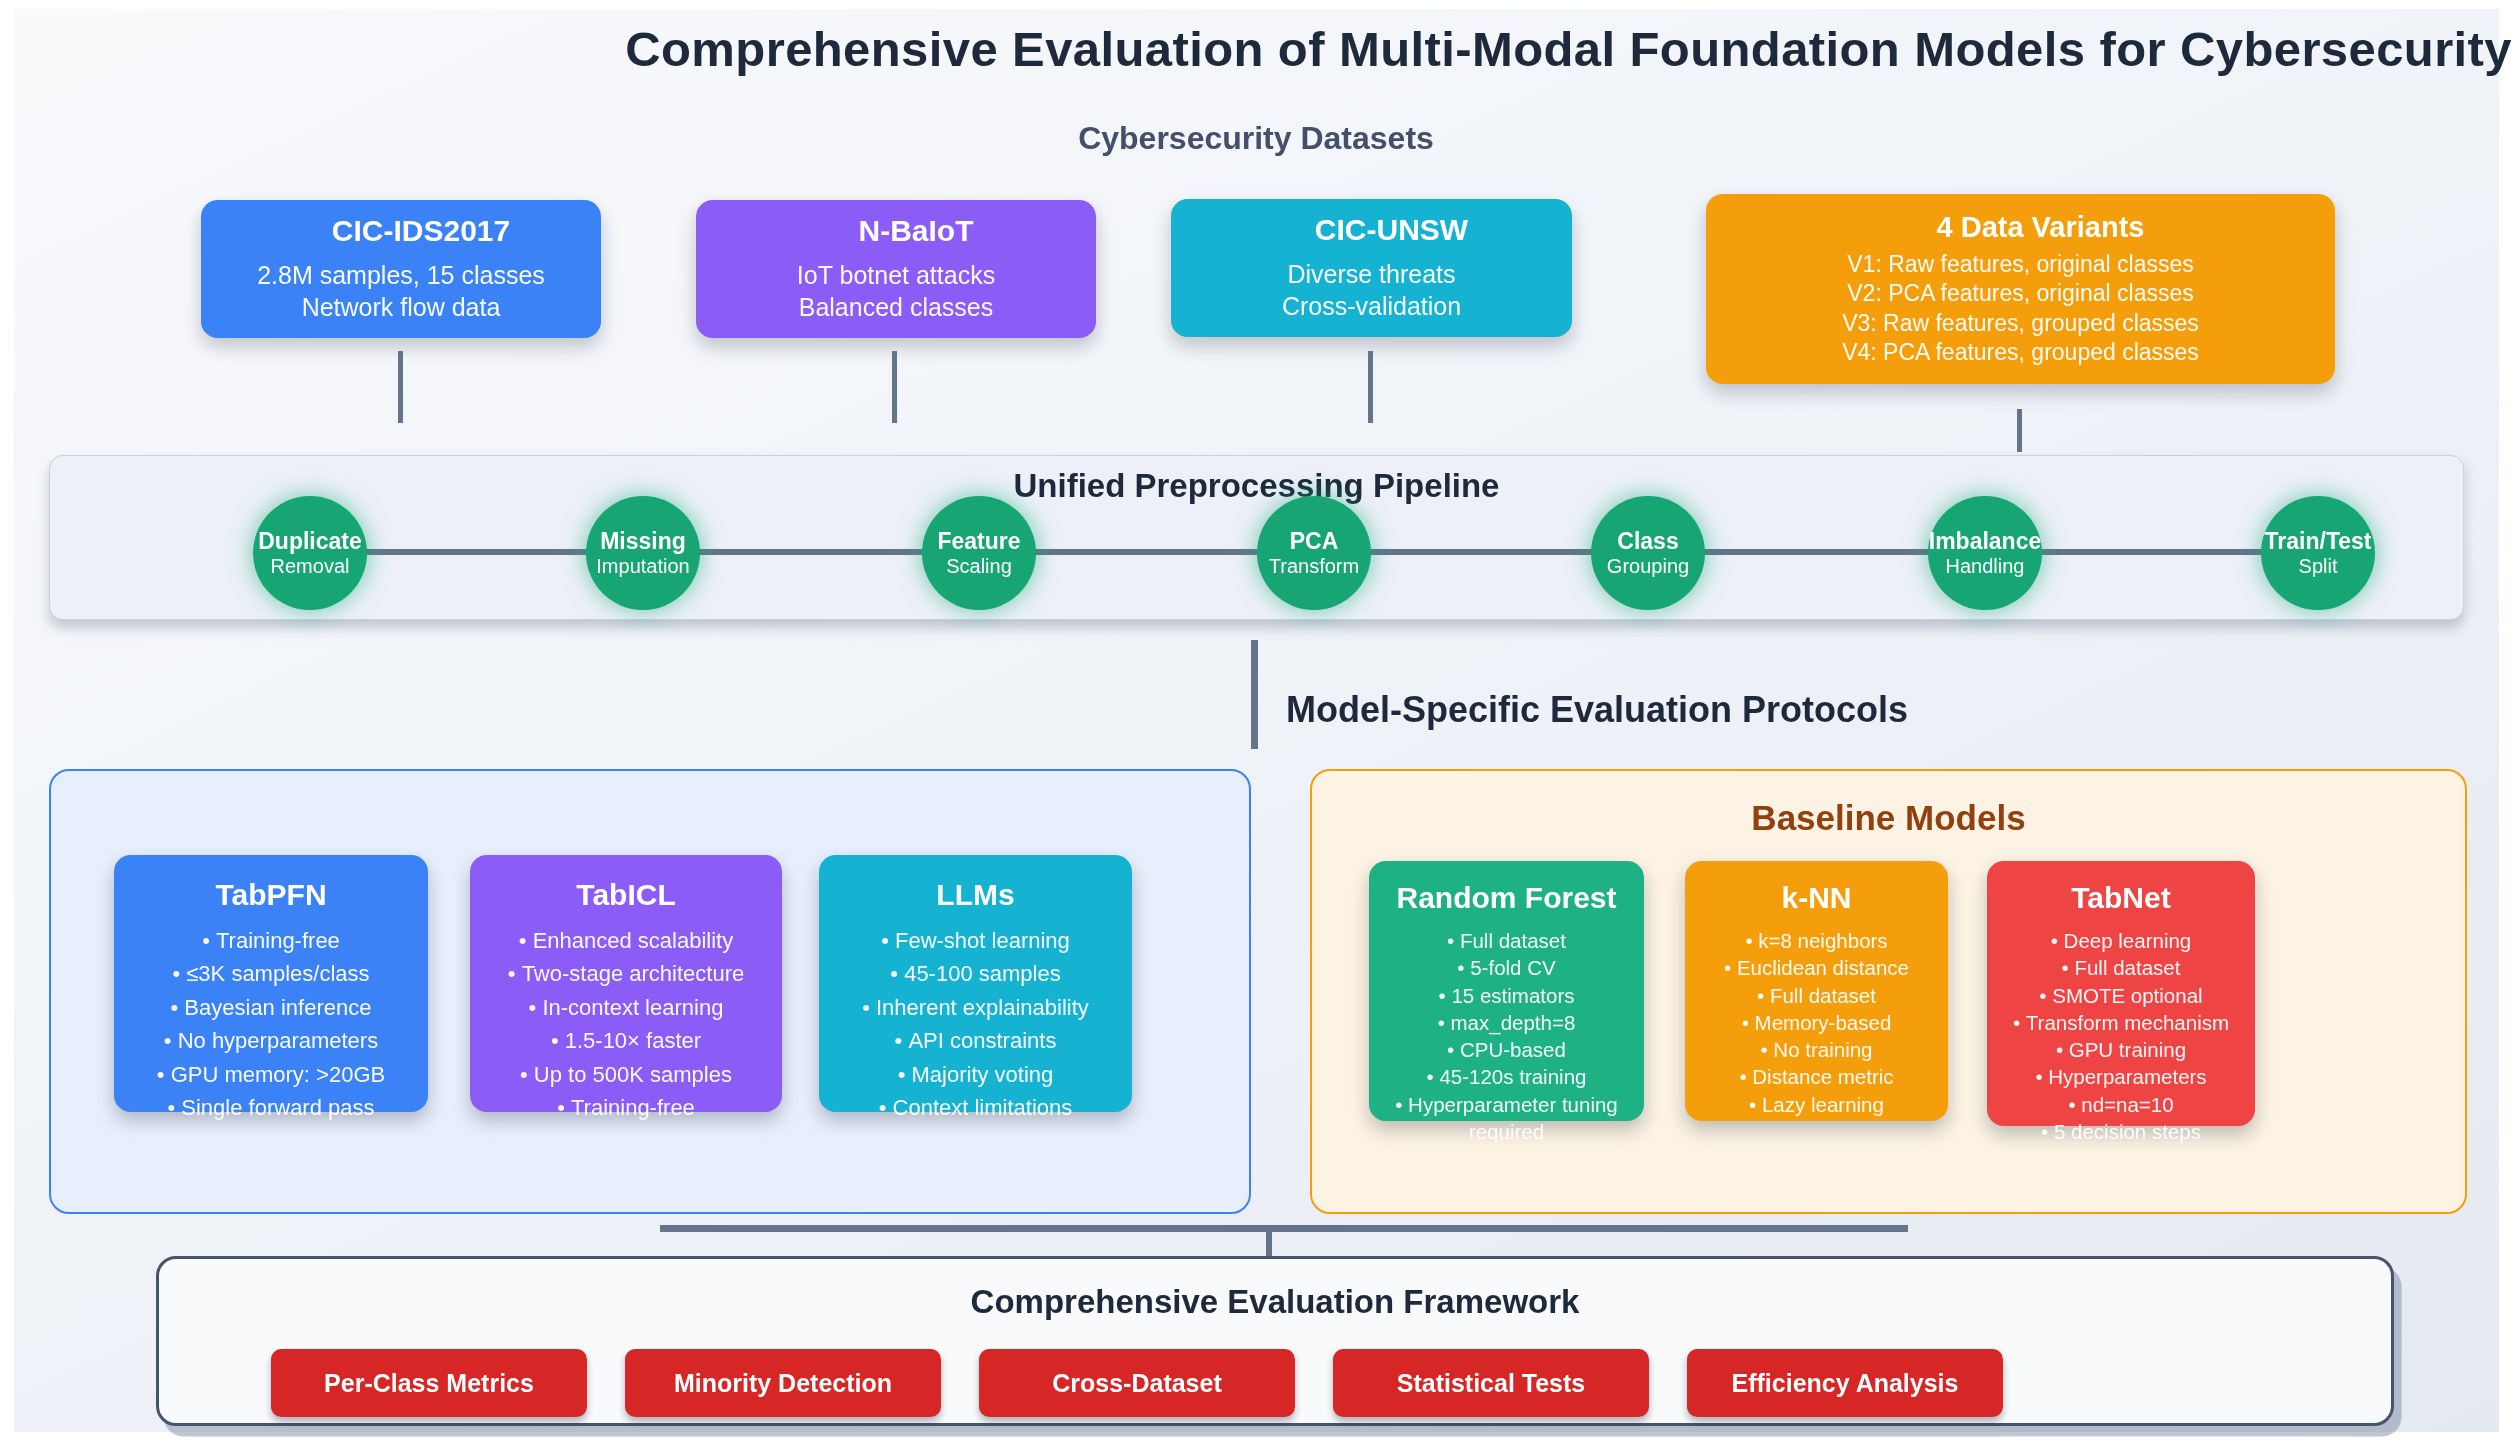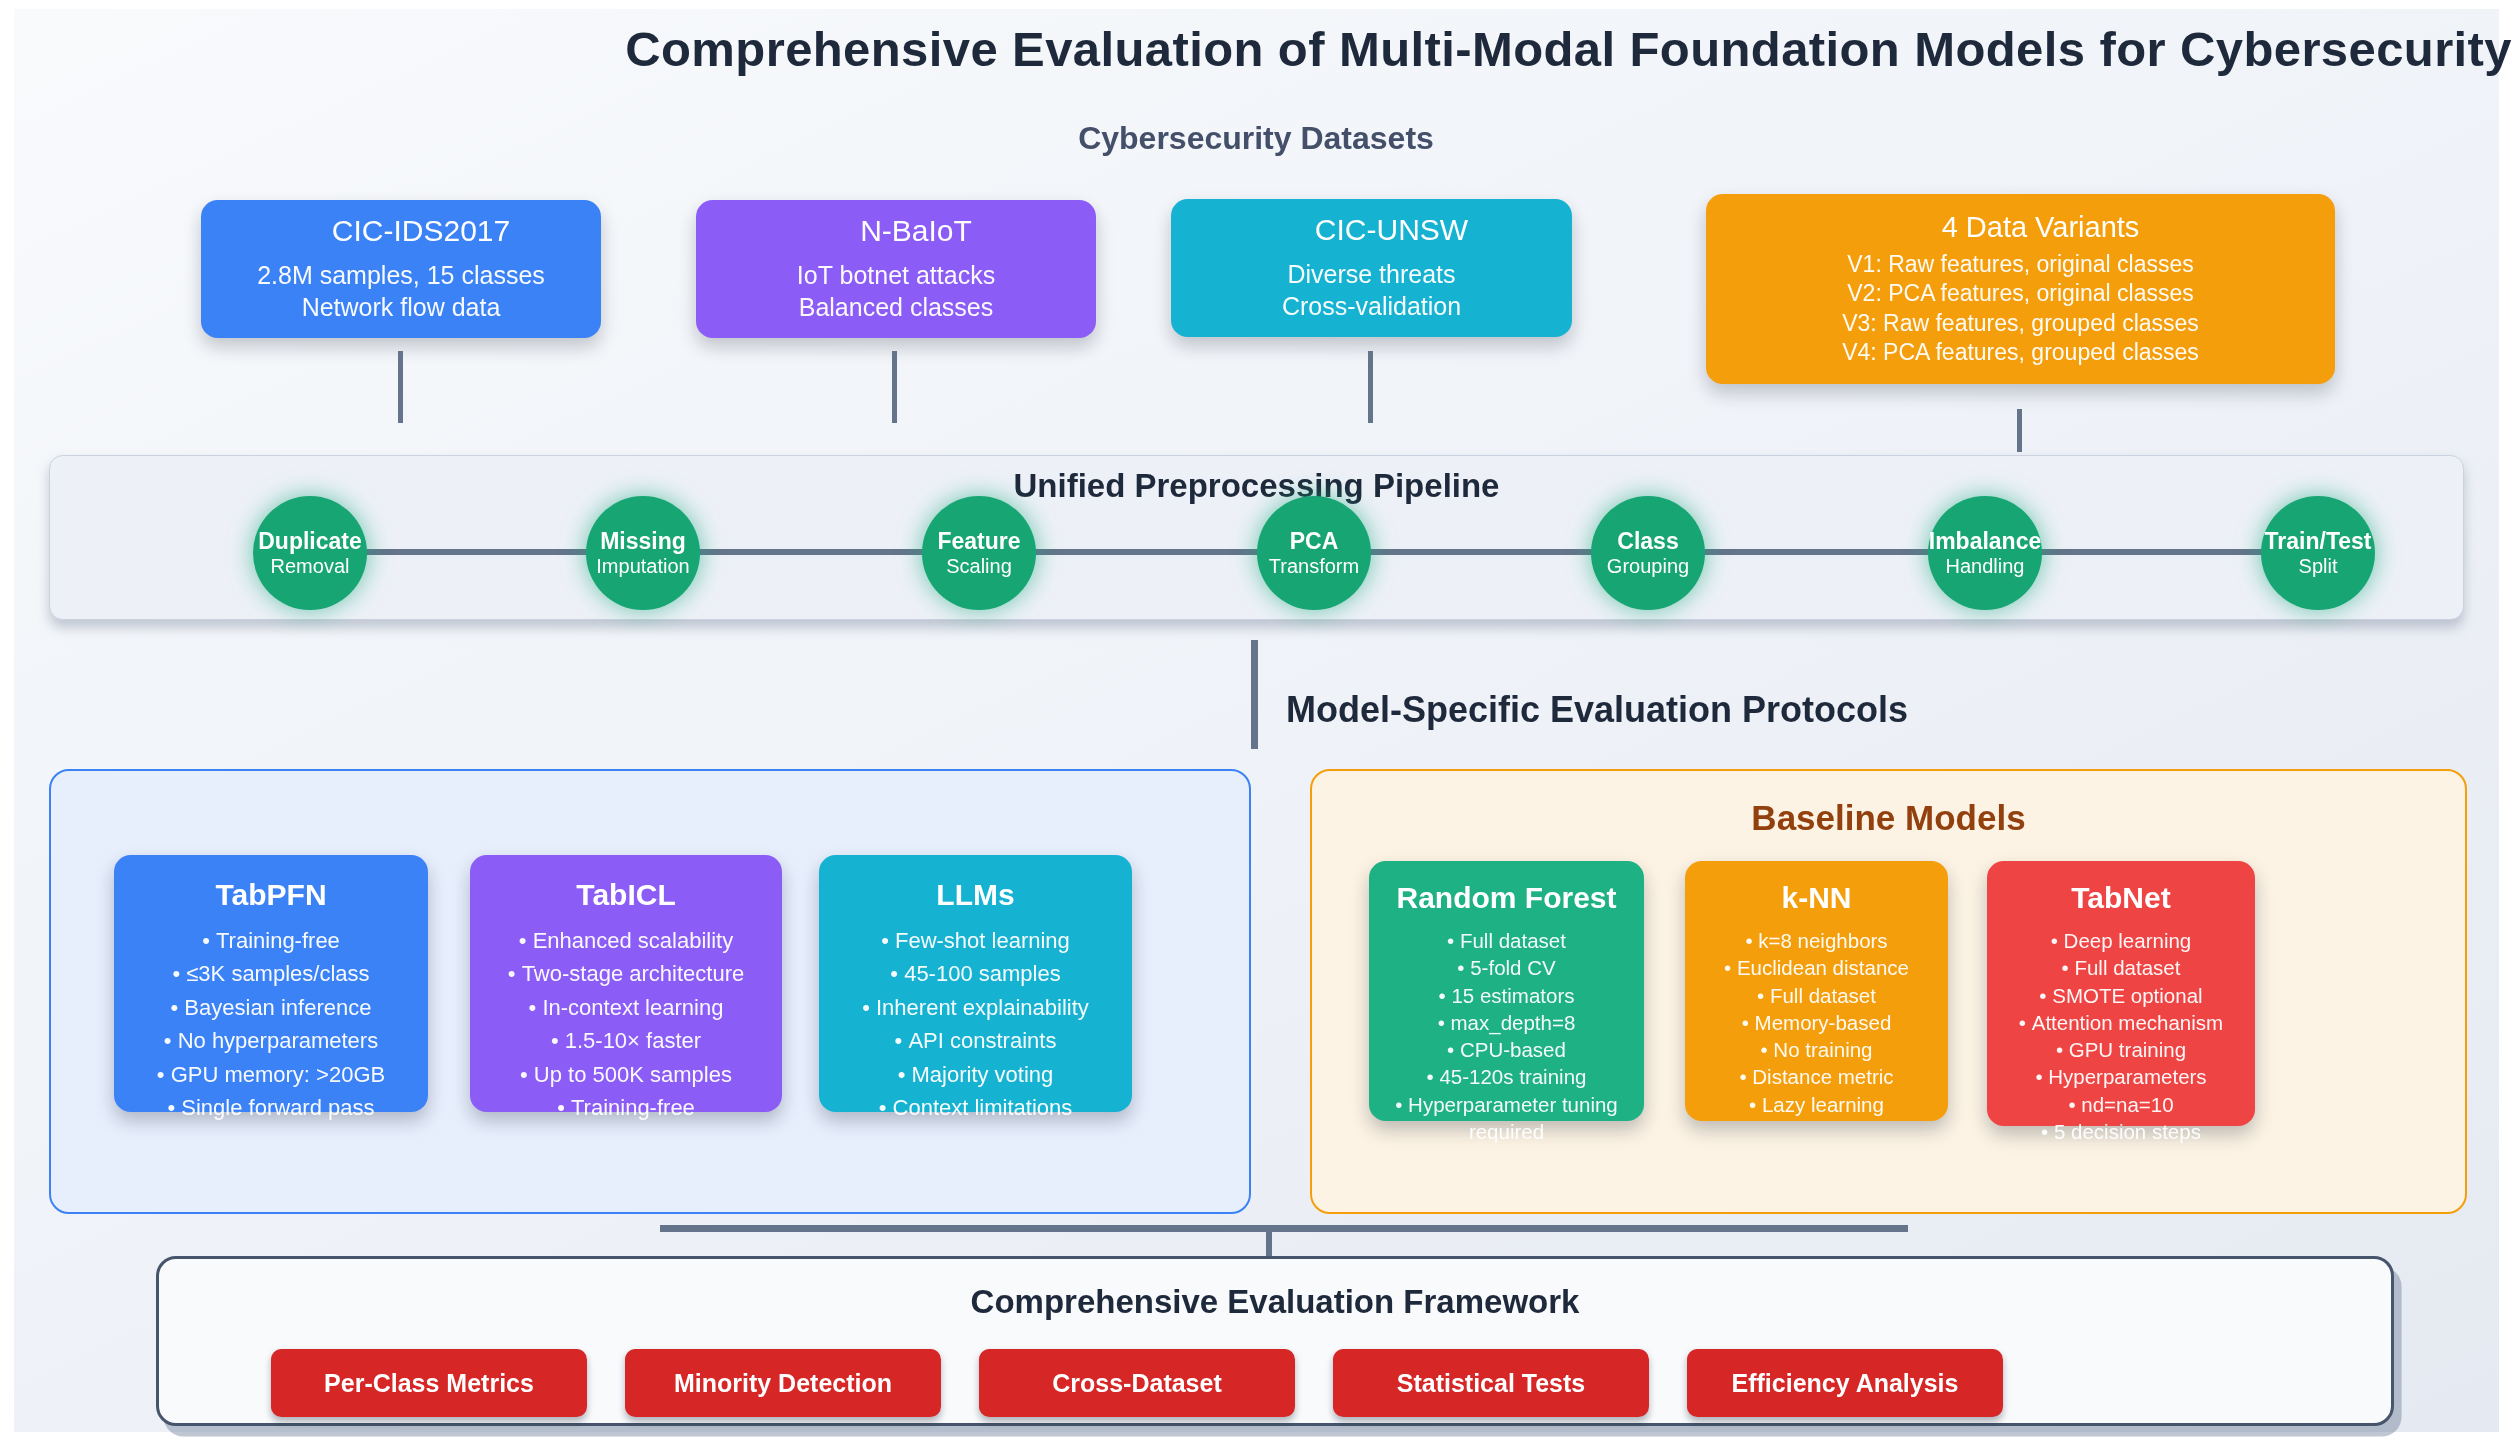--- a/index.html
+++ b/index.html
@@ -12,21 +12,21 @@
     font-size:32px;font-weight:bold;color:#44506a;}
 
   
   .ds-card{position:absolute;border-radius:16.7px;color:#fff;text-align:center;
     display:flex;flex-direction:column;justify-content:center;
     box-shadow:0 9px 18px rgba(15,23,42,.22);}
   .ds1{left:201px;top:200px;width:400px;height:138px;}
   .ds2{left:696px;top:200px;width:400px;height:138px;}
   .ds3{left:1171px;top:199px;width:401px;height:138px;}
   .ds4{left:1706px;top:194px;width:629px;height:190px;}
-  .card-title{font-size:30px;font-weight:normal;margin-bottom:10.6px;padding-left:40px;}
+  .card-title{font-size:30px;font-weight:bold;margin-bottom:10.6px;padding-left:40px;}
   .ds4 .card-title{font-size:29px;margin-bottom:6px;}
   .card-line{font-size:25px;line-height:1.3;opacity:.97;}
   .ds4 .card-line{font-size:23px;line-height:1.27;}
 
   
   .vconn{position:absolute;width:5.3px;background:#64748b;}
   .c1{left:398px;top:351px;height:72px;}
   .c2{left:892px;top:351px;height:72px;}
   .c3{left:1368px;top:351px;height:72px;}
   .c4{left:2017px;top:409px;height:43px;}
@@ -220,21 +220,21 @@
         <li>Distance metric</li>
         <li>Lazy learning</li>
       </ul>
     </div>
     <div class="model m-tabnet" style="background-color: rgb(239, 68, 68);">
       <div class="model-title">TabNet</div>
       <ul>
         <li>Deep learning</li>
         <li>Full dataset</li>
         <li>SMOTE optional</li>
-        <li>Attention mechanism</li>
+        <li>Transform mechanism</li>
         <li>GPU training</li>
         <li>Hyperparameters</li>
         <li>nd=na=10</li>
         <li>5 decision steps</li>
       </ul>
     </div>
   </div>
 
   <div class="hconn"></div>
   <div class="vconn2"></div>

